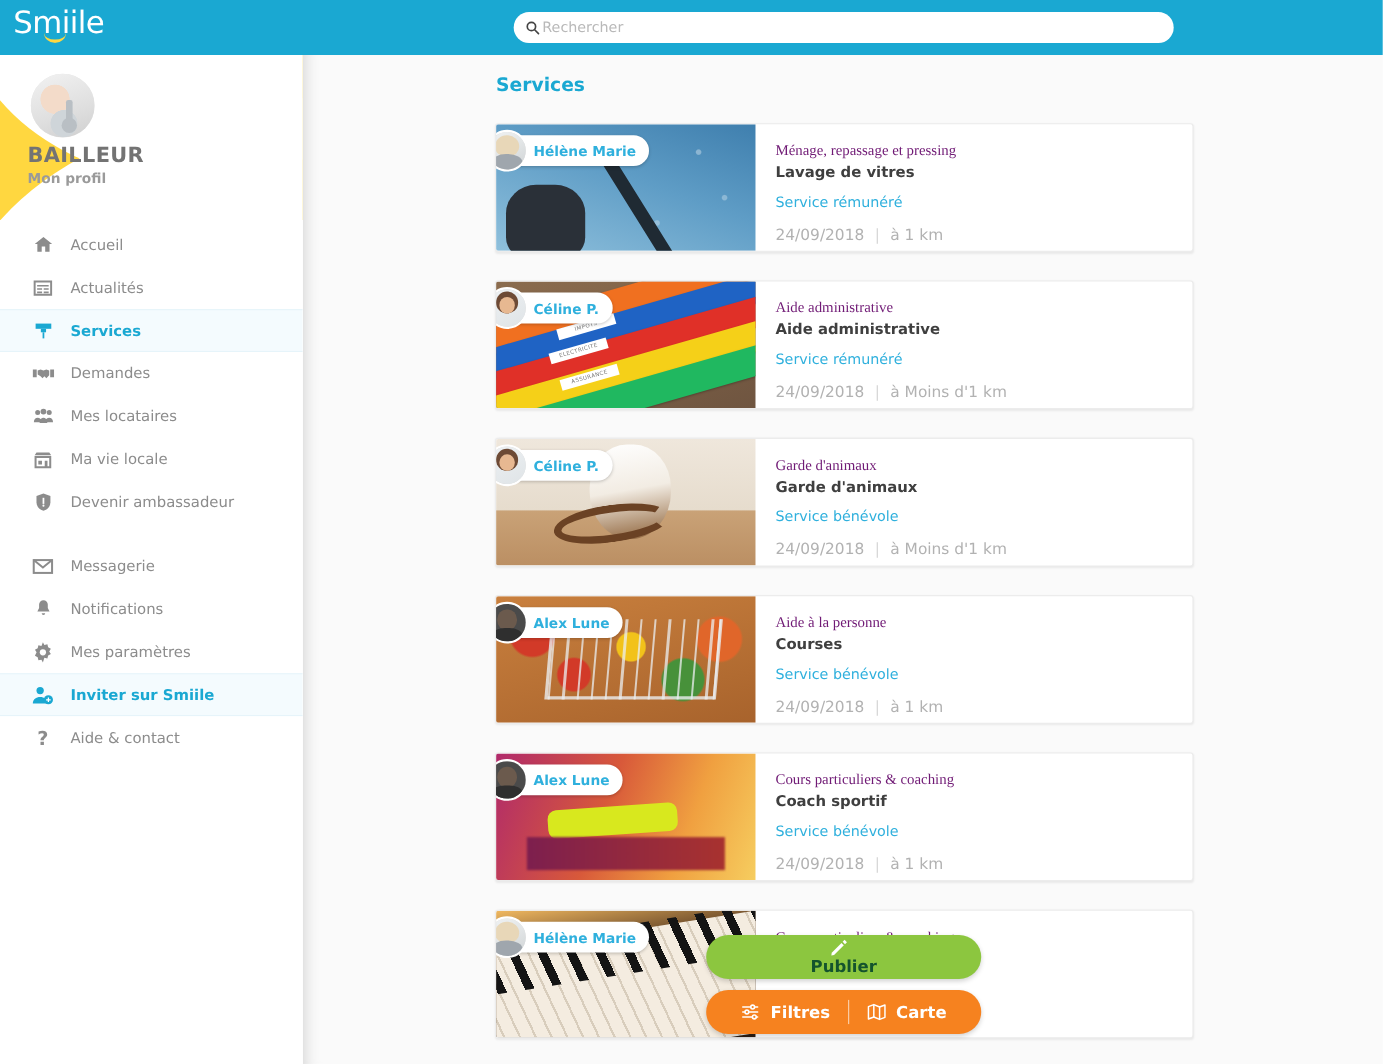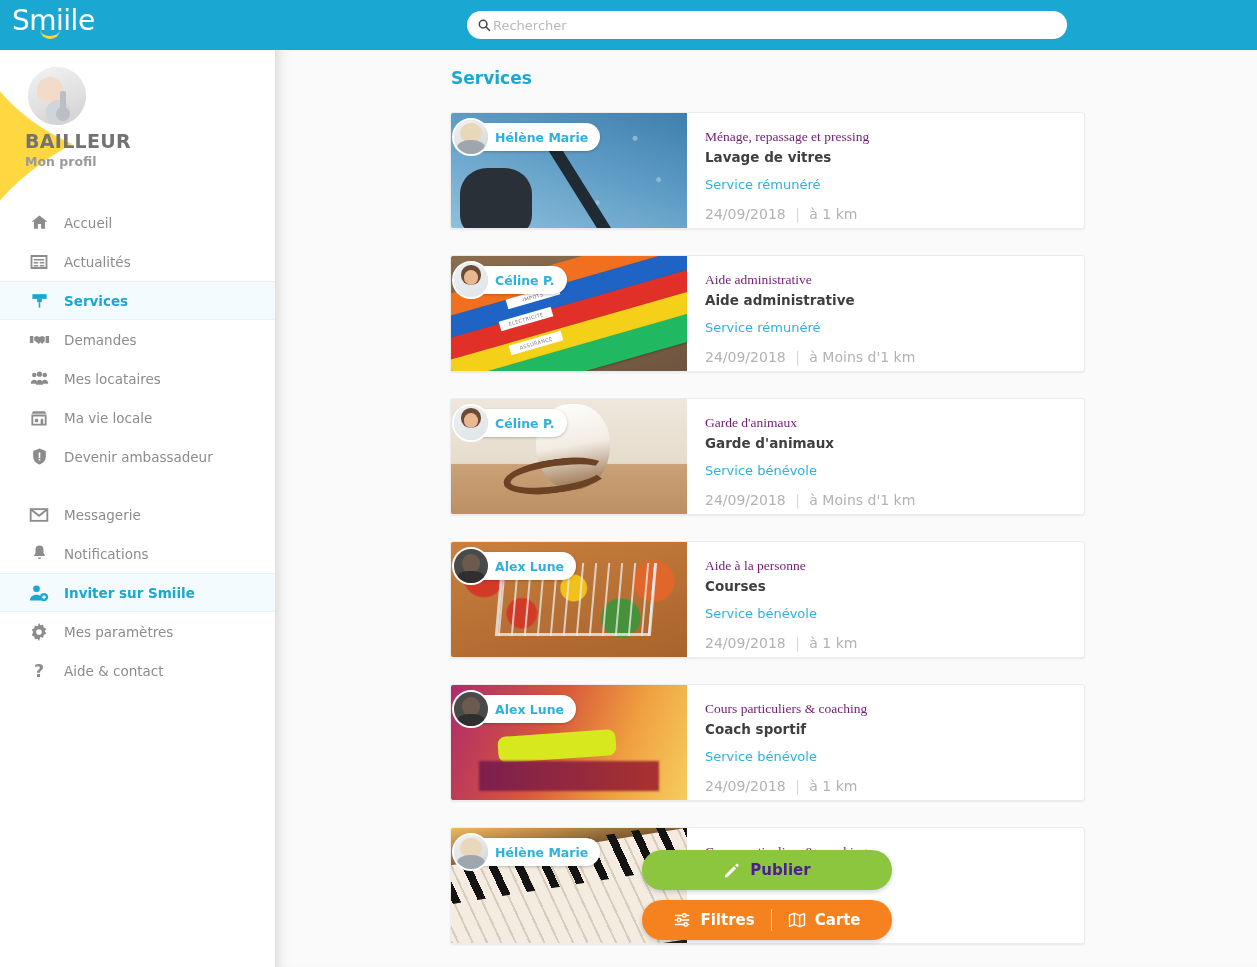--- a/index.html
+++ b/index.html
@@ -178,21 +178,21 @@
   .c-cat { font-size: 13.5px; color: #701a75; line-height: 20px; font-family: Liberation Serif, serif; }
   .c-title { font-size: 13.5px; color: #3f3f3f; font-weight: 700; line-height: 20px; }
   .c-type {
     font-size: 13px; color: #2fb0dd; margin-top: 9px; line-height: 18px;
     cursor: pointer;
   }
   .c-meta { font-size: 14px; color: #b2b2b2; margin-top: 12px; }
   .c-meta .sep { color: #d8d8d8; margin: 0 5px; }
 
   .badge {
-    position: absolute; left: 10px; top: 10px;
+    position: absolute; left: 0; top: 10px;
     height: 28px; display: flex; align-items: center;
     background: #ffffff; border-radius: 14px;
     padding: 0 12px 0 34px;
     box-shadow: 0 1px 3px rgba(0,0,0,0.22);
     z-index: 5;
   }
   .badge-name { font-size: 12.5px; color: #2fb0dd; font-weight: 700; white-space: nowrap; }
   .badge-av {
     position: absolute; left: -9px; top: -5px;
     width: 38px; height: 38px; border-radius: 50%;
@@ -307,23 +307,23 @@
     background: repeating-linear-gradient(74deg, #141414 0 8px, transparent 8px 24px);
     transform: rotate(-9deg);
   }
 
   
   .fab-publish {
     position: absolute; left: 367px; top: 800px;
     width: 250px; height: 40px;
     background: #8cc63f; border-radius: 20px;
     display: flex; align-items: center; justify-content: center;
-    color: #4c1d95; font-size: 15px; font-weight: 700;
+    color: #14532d; font-size: 15px; font-weight: 700;
     box-shadow: 0 2px 5px rgba(0,0,0,0.18);
-    cursor: pointer; z-index: 50;
+    cursor: pointer; z-index: 50; flex-direction: column;
   }
   .fab-filters {
     position: absolute; left: 367px; top: 850px;
     width: 250px; height: 40px;
     background: #f6821f; border-radius: 20px;
     display: flex; align-items: center; justify-content: center;
     color: #ffffff; font-size: 15px; font-weight: 700;
     box-shadow: 0 2px 5px rgba(0,0,0,0.18);
     cursor: pointer; z-index: 50;
   }
@@ -452,40 +452,40 @@
     <div class="navitem">
       <span class="ico">
         <svg width="19" height="19" viewBox="0 0 24 24" fill="currentColor">
             <path d="M12 2a5 5 0 00-5 5v4l-2 4h14l-2-4V7a5 5 0 00-5-5z"></path>
             <path d="M10 17a2 2 0 004 0z"></path>
           </svg>
       </span>
       <span class="lbl">Notifications</span>
     </div>
 
+    <div class="navitem">
+      <span class="ico">
+        <svg width="20" height="20" viewBox="0 0 24 24" fill="currentColor">
+            <path d="M12 1l1.6 3 3.3-.8.8 3.3 3 1.6-1.8 2.9 1.8 2.9-3 1.6-.8 3.3-3.3-.8L12 23l-1.6-3-3.3.8-.8-3.3-3-1.6L5.1 12 3.3 9.1l3-1.6.8-3.3 3.3.8z"></path>
+            <circle cx="12" cy="12" r="3.4" fill="#fff"></circle>
+          </svg>
+      </span>
+      <span class="lbl">Mes paramètres</span>
+    </div>
+
     <div class="navitem active">
       <span class="ico">
         <svg width="20" height="20" viewBox="0 0 24 24" fill="currentColor">
             <circle cx="9" cy="7" r="4"></circle>
             <path d="M1 21c0-4.4 3.6-7 8-7s8 2.6 8 7z"></path>
             <circle cx="18" cy="17" r="5" fill="currentColor"></circle>
             <path d="M18 14.5v5M15.5 17h5" stroke="#fff" stroke-width="1.4"></path>
           </svg>
       </span>
       <span class="lbl">Inviter sur Smiile</span>
-    </div>
-
-    <div class="navitem">
-      <span class="ico">
-        <svg width="20" height="20" viewBox="0 0 24 24" fill="currentColor">
-            <path d="M12 1l1.6 3 3.3-.8.8 3.3 3 1.6-1.8 2.9 1.8 2.9-3 1.6-.8 3.3-3.3-.8L12 23l-1.6-3-3.3.8-.8-3.3-3-1.6L5.1 12 3.3 9.1l3-1.6.8-3.3 3.3.8z"></path>
-            <circle cx="12" cy="12" r="3.4" fill="#fff"></circle>
-          </svg>
-      </span>
-      <span class="lbl">Mes paramètres</span>
     </div>
 
     <div class="navitem">
       <span class="ico">
         <svg width="20" height="20" viewBox="0 0 24 24" fill="currentColor">
             <text x="12" y="19" text-anchor="middle" font-size="21" font-family="DejaVu Sans" font-weight="700" fill="currentColor">?</text>
           </svg>
       </span>
       <span class="lbl">Aide &amp; contact</span>
     </div>

